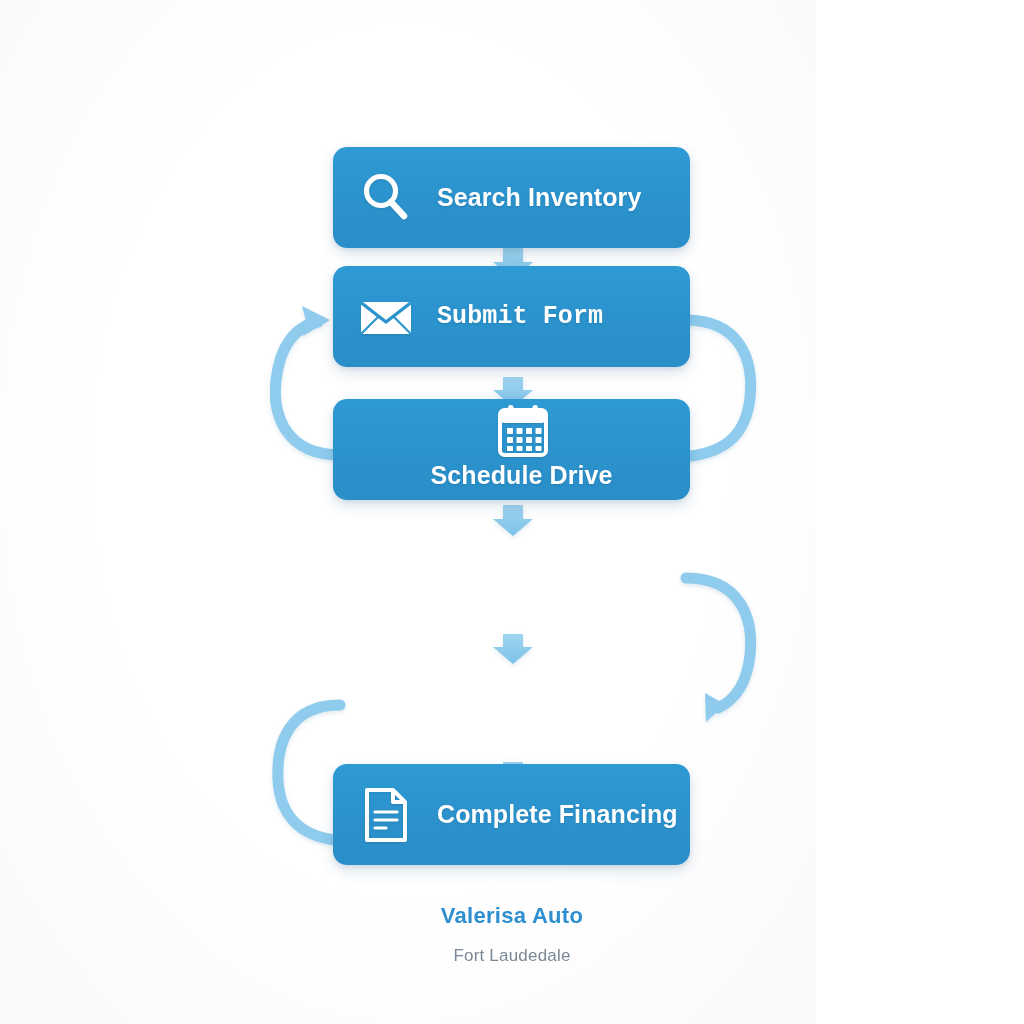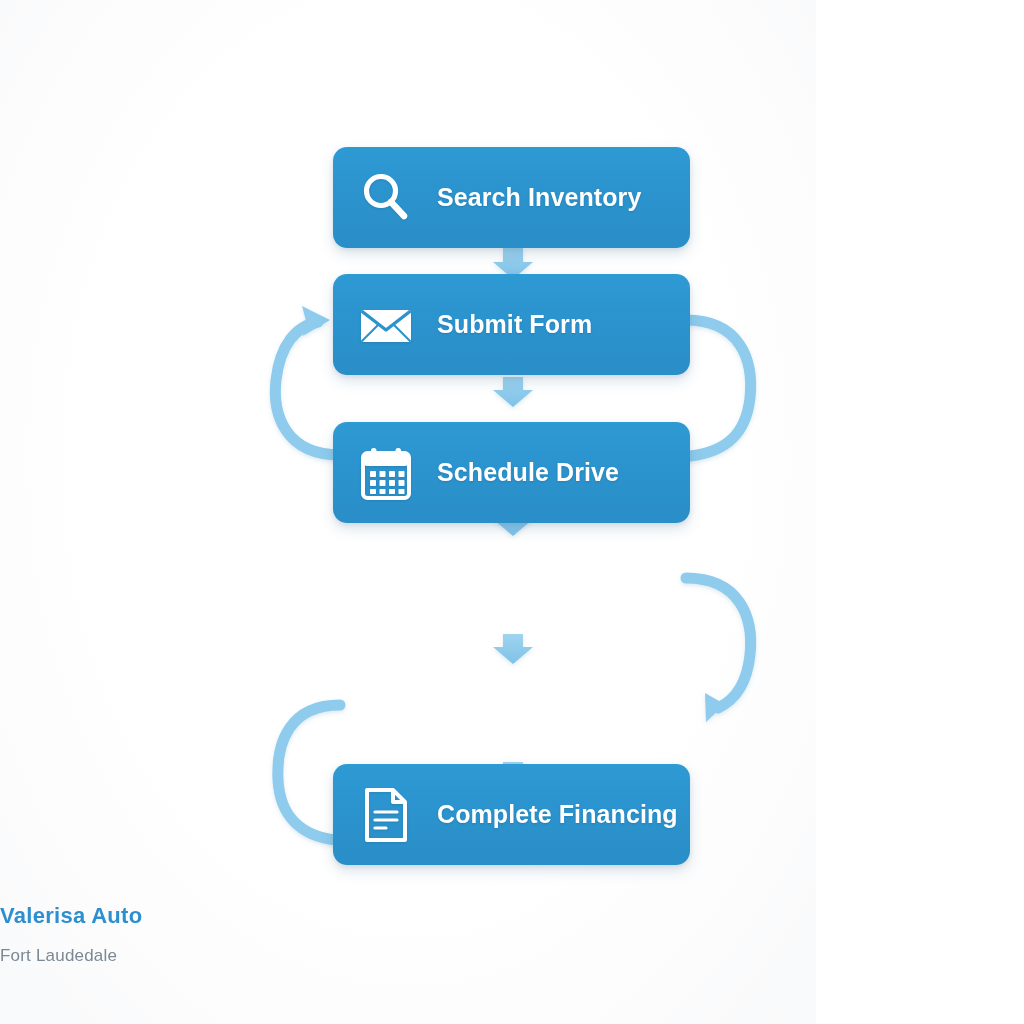--- a/index.html
+++ b/index.html
@@ -65,33 +65,33 @@
     color: #ffffff;
     font-size: 25px;
     font-weight: bold;
     letter-spacing: 0.1px;
     white-space: nowrap;
     text-shadow: 0 1px 2px rgba(20, 70, 105, 0.22);
   }
 
   
   #box-0 { top: 147px; }
-  #box-1 { top: 274px; }
-  #box-2 { top: 422px; }
+  #box-1 { top: 266px; font-family: Liberation Mono, monospace; }
+  #box-2 { top: 399px; flex-direction: column; }
   #box-3 { top: 534px; }
   #box-4 { top: 662px; }
   #box-5 { top: 764px; }
 
   
   #footer-brand {
     position: absolute;
     left: 0;
     top: 902px;
     width: 1024px;
-    text-align: left;
+    text-align: center;
     z-index: 4;
   }
   #brand-name {
     display: block;
     color: #2e8fd0;
     font-size: 22px;
     font-weight: bold;
     letter-spacing: 0.3px;
     line-height: 28px;
   }

